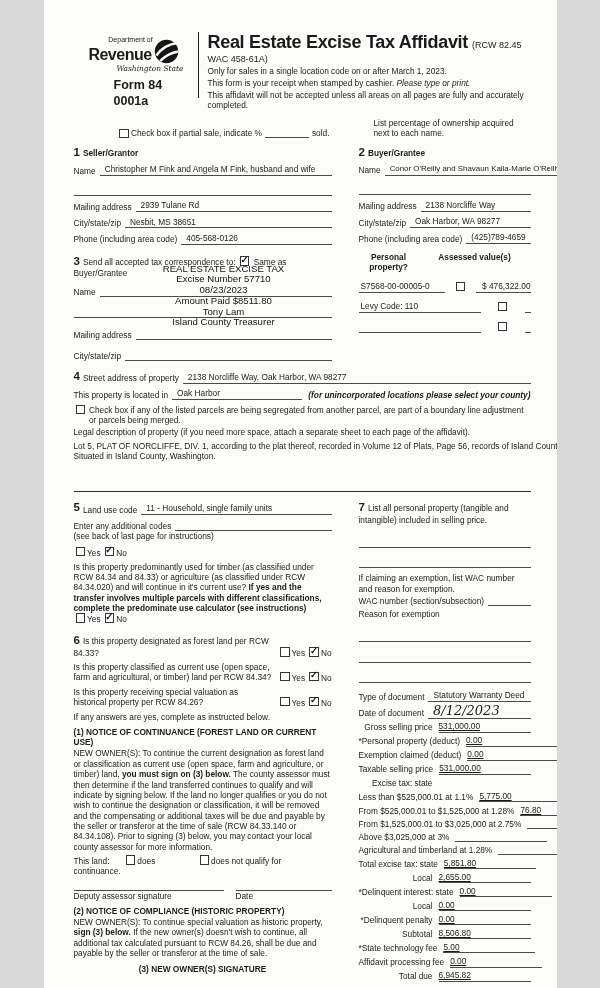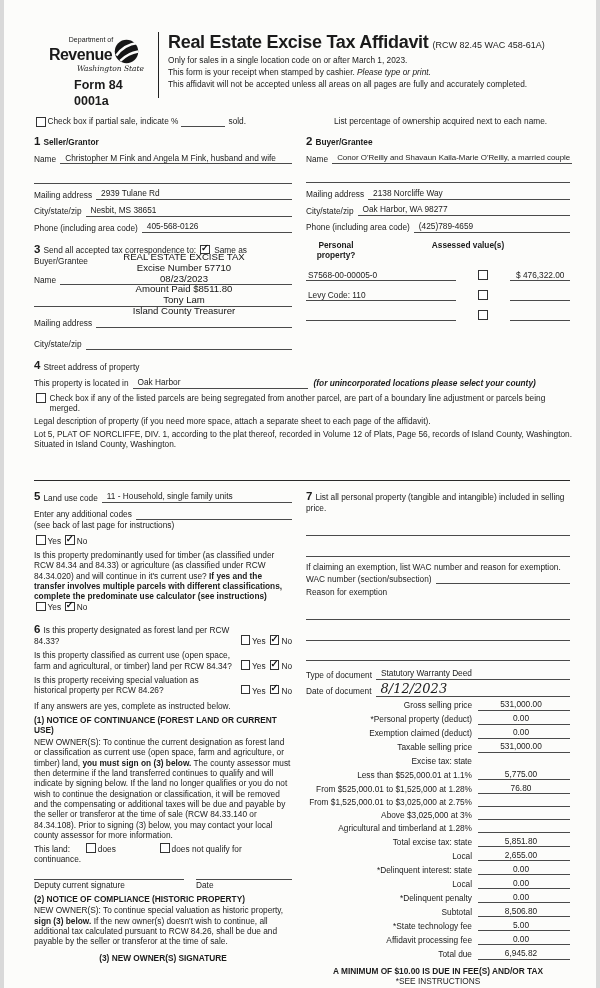--- a/index.html
+++ b/index.html
@@ -1,16 +1,16 @@
 <!DOCTYPE html>
 <html><head>
 <meta charset="utf-8">
 <style>
   html,body{margin:0;padding:0;background:#d9d9d9;}
-  .page{width:592px;height:988px;background:#fcfcfa;margin:0 auto;box-sizing:border-box;
+  .page{width:513px;height:988px;background:#fcfcfa;margin:0 auto;box-sizing:border-box;
         padding:30px 26px 0 30px;font-family:"Liberation Sans",sans-serif;font-size:8.3px;
         line-height:1.25;color:#1b1b1b;position:relative;overflow:hidden;}
   .b{font-weight:bold;}
   .i{font-style:italic;}
   
   .header{display:flex;}
   .logo-block{width:120px;flex:none;padding-top:6px;}
   .dept-small{font-size:7px;text-align:center;margin-left:-6px;}
   .revenue-row{display:flex;align-items:center;justify-content:center;}
   .dept-big{font-size:16px;font-weight:bold;letter-spacing:-0.5px;}
@@ -23,25 +23,25 @@
   .title-ref{font-size:9px;margin-left:4px;}
   .subtitle{margin-top:1.5px;}
   
   .frow{display:flex;align-items:flex-end;margin-top:4.5px;}
   .lbl{flex:none;padding-right:4px;white-space:nowrap;}
   .fill{flex:1;border-bottom:0.9px solid #4a4a4a;padding:0 2px 0.5px 5px;min-height:9px;white-space:nowrap;}
   .cb{display:inline-block;width:7.5px;height:7.5px;border:1px solid #333;position:relative;vertical-align:-1px;margin:0 2px;background:#fff;flex:none;}
   .cb.checked::after{content:"\2713";position:absolute;left:-0.5px;top:-3.5px;font-size:9.5px;font-weight:bold;color:#111;}
   .num{font-weight:bold;font-size:11.5px;margin-right:3px;}
   .sec-head{margin-top:7px;}
-  .cols{display:flex;gap:14px;}
+  .cols{display:flex;gap:27px;}
   .colL{width:258px;flex:none;}
   .colR{flex:1;min-width:0;}
   .partial-row{display:flex;margin-top:7px;}
-  .partial-left{width:300px;flex:none;display:flex;align-items:flex-end;}
+  .partial-left{width:300px;flex:none;display:flex;align-items:flex-end;justify-content:center;}
   .mini-fill{width:44px;border-bottom:0.9px solid #4a4a4a;margin:0 3px;}
   
   .sec3{position:relative;}
   .stamp{position:absolute;left:46px;top:11px;width:208px;text-align:center;
          font-family:Liberation Sans, sans-serif;font-size:9.6px;line-height:1.12;color:#141414;margin-top:8px;}
   
   .phead{display:flex;font-weight:bold;text-align:center;margin-top:8px;line-height:1.2;}
   .ph1{width:148px;}
   .ph2{width:54px;padding:0 3px;}
   .ph3{flex:1;}
@@ -51,21 +51,21 @@
   .pc3{flex:1;border-bottom:0.9px solid #4a4a4a;padding-left:6px;white-space:nowrap;}
   .divline{border:none;border-top:1.2px solid #2a2a2a;margin:0;}
   
   .q{display:flex;align-items:flex-end;margin-top:4px;}
   .qtext{flex:1;padding-right:5px;}
   .yn{flex:none;white-space:nowrap;}
   .qblock{margin-top:4px;}
   
   .tax-row{display:flex;align-items:flex-end;margin-top:2.7px;}
   .tax-label{flex:1;text-align:right;padding-right:6px;white-space:nowrap;}
-  .tax-value{width:86px;flex:none;border-bottom:0.9px solid #4a4a4a;text-align:center;padding-right:6px;min-height:9px;}
+  .tax-value{width:86px;flex:none;border-bottom:0.9px solid #4a4a4a;text-align:left;padding-right:6px;min-height:9px;text-decoration:underline;}
   .tax-row.noline .tax-value{border-bottom:none;}
   
   .sigrow{display:flex;gap:12px;margin-top:14px;}
   .sigcol{position:relative;}
   .topline{border-top:0.9px solid #4a4a4a;}
   .hand{font-family:"DejaVu Serif",serif;font-style:italic;}
   .hand-lg{font-size:13px;line-height:1;}
   .center{text-align:center;}
 </style>
 </head>
@@ -206,20 +206,21 @@
         <span class="pc2"><span class="cb"></span></span>
         <span class="pc3"></span>
       </div>
     </div>
   </div>
 
   <div>
     <div class="frow" style="margin-top:8px;">
       <span class="num">4</span>
       <span class="lbl">Street address of property</span>
+      <span class="fill">2138 Norcliffe Way, Oak Harbor, WA 98277</span>
     </div>
     <div class="frow">
       <span class="lbl">This property is located in</span>
       <span class="fill" style="max-width:168px;">Oak Harbor</span>
       <span class="b i" style="margin-left:6px;">(for unincorporated locations please select your county)</span>
     </div>
     <div class="frow" style="align-items:flex-start;">
       <span class="cb"></span>
       <span style="padding-left:2px;">Check box if any of the listed parcels are being segregated from another parcel, are part of a boundary line adjustment or parcels being merged.</span>
     </div>
@@ -289,21 +290,21 @@
         </div>
         <div style="margin-top:3px;">
           <span>This land:</span>
           <span class="cb" style="margin-left:14px;"></span><span>does</span>
           <span class="cb" style="margin-left:42px;"></span><span>does not qualify for</span>
           <div>continuance.</div>
         </div>
         <div class="sigrow">
           <div class="sigcol" style="width:150px;">
               <div class="topline"></div>
-              <div>Deputy current signature</div>
+              <div>Deputy assessor signature</div>
             </div>
           <div class="sigcol" style="flex:1;">
               <div class="topline"></div>
               <div>Date</div>
             </div>
         </div>
         <div class="b" style="margin-top:4px;">(2) NOTICE OF COMPLIANCE (HISTORIC PROPERTY)</div>
         <div style="margin-top:1px;">
           <span>NEW OWNER(S): To continue special valuation as historic property,</span>
           <span class="b">sign (3) below.</span>

